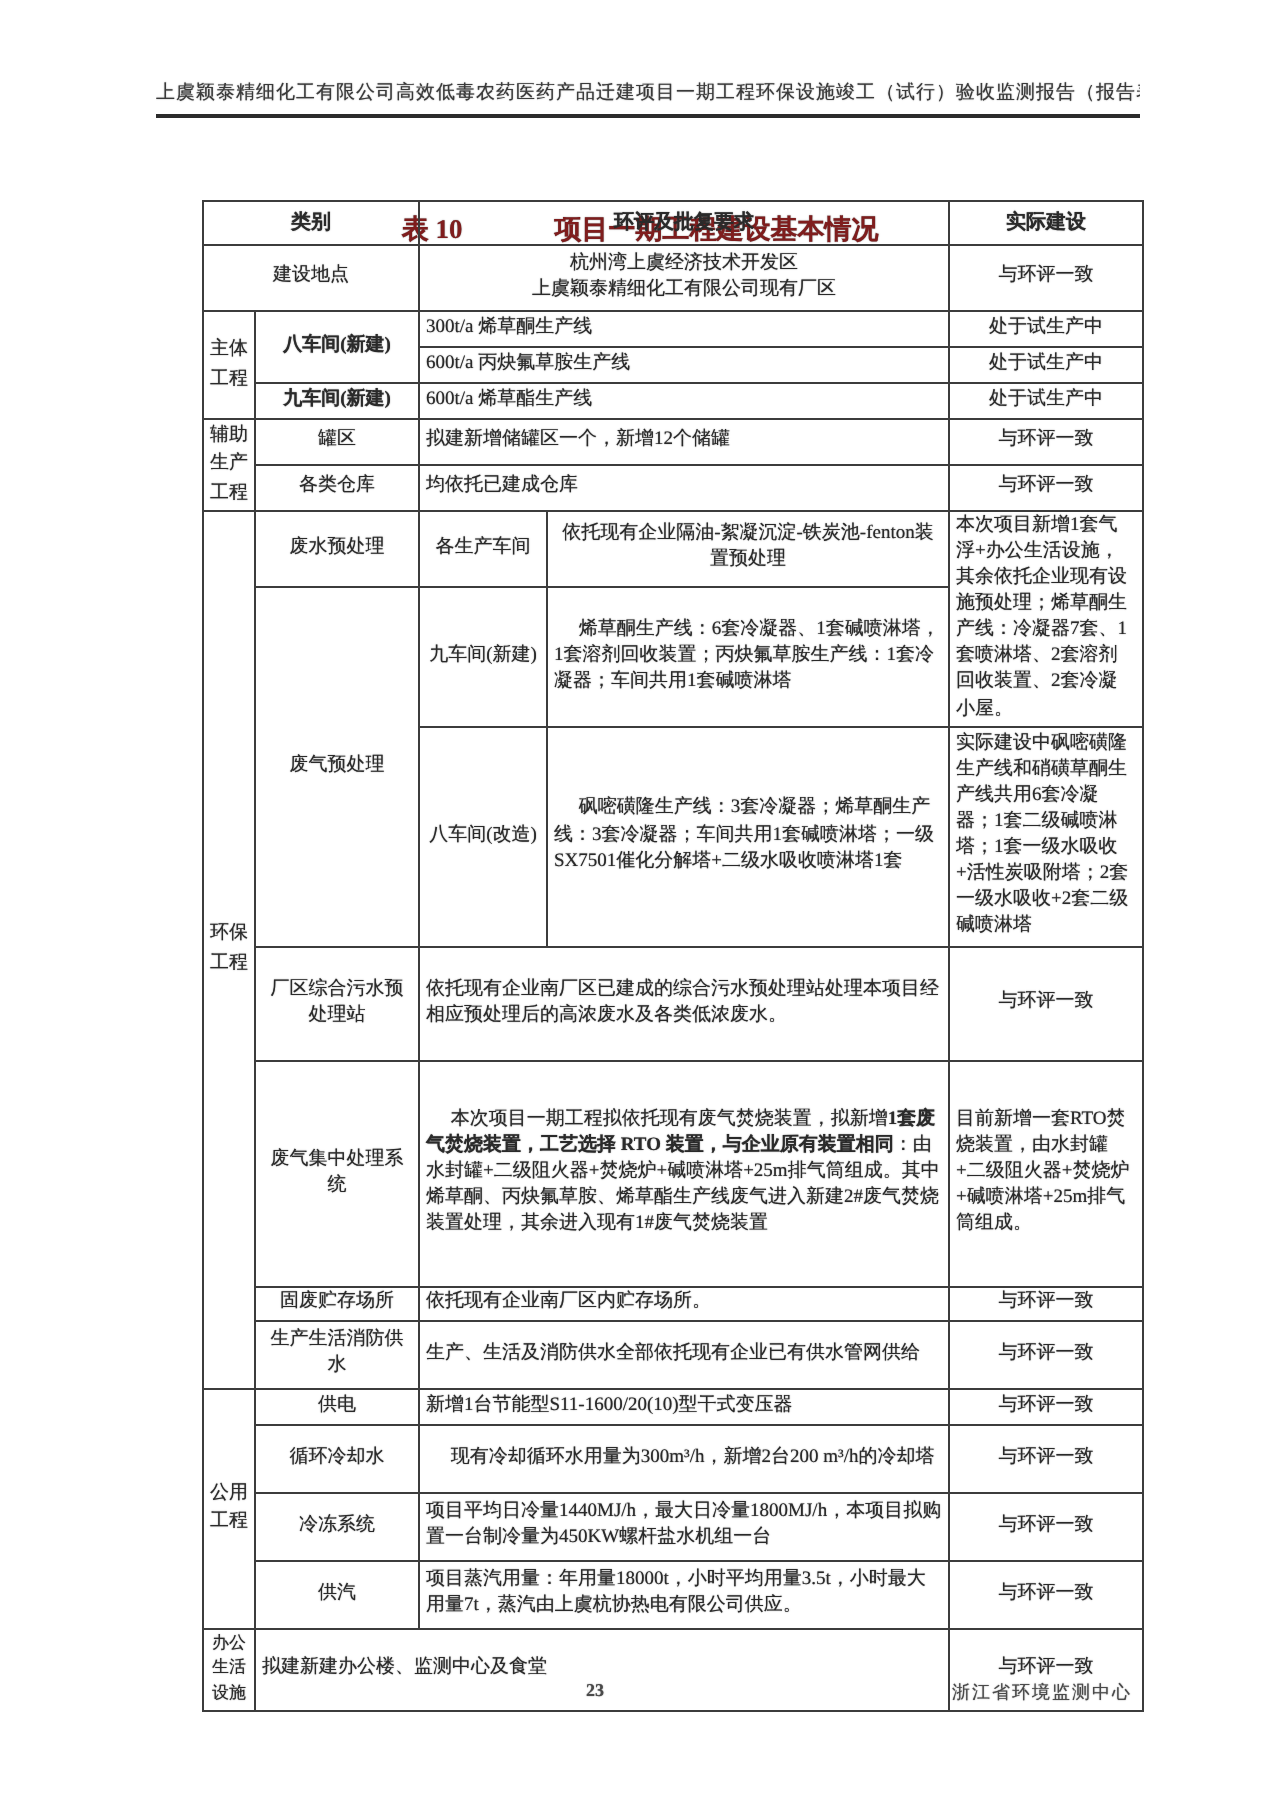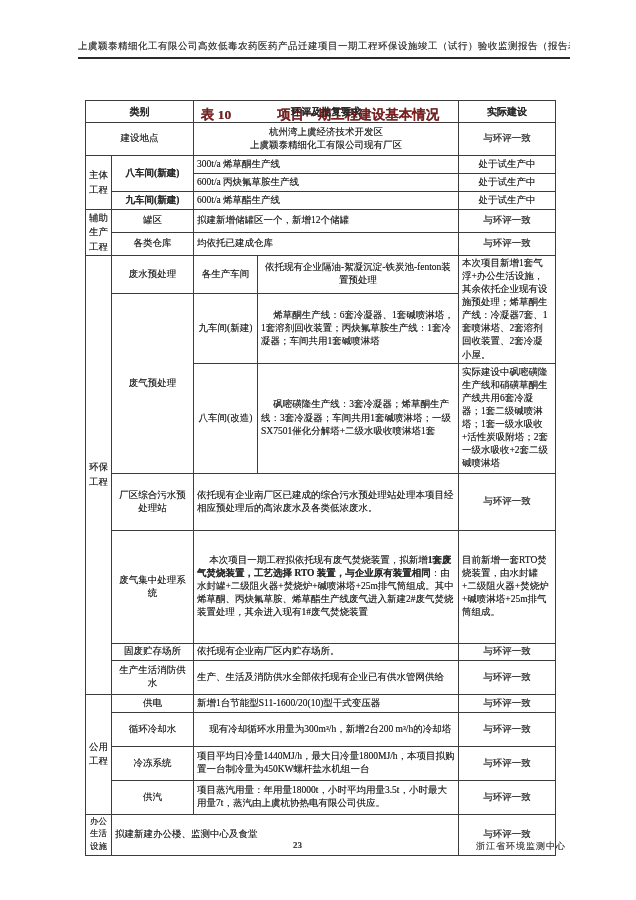--- a/index.html
+++ b/index.html
@@ -22,21 +22,21 @@
     font-size:9.5px;letter-spacing:.5px;color:#3a3a3a;
     border-bottom:2px solid #2b2b2b;
     padding-bottom:4px;white-space:nowrap;overflow:hidden;
   }
   .caption{
     position:absolute;left:85px;width:470px;top:74px;
     display:flex;justify-content:center;gap:46px;
     font-weight:bold;font-size:13.5px;color:#7f1d1d;margin-top:32px;
   }
   table.main{
-    position:absolute;left:85px;top:100px;
+    position:absolute;left:101px;top:100px;
     width:470px;
     border-collapse:collapse;
     table-layout:fixed;
     font-size:9.5px;line-height:1.38;color:#2a2a2a;padding-left:34px;
   }
   table.main td,table.main th{
     border:1px solid #3c3c3c;
     padding:1px 3px;
     vertical-align:middle;
     overflow:hidden;

